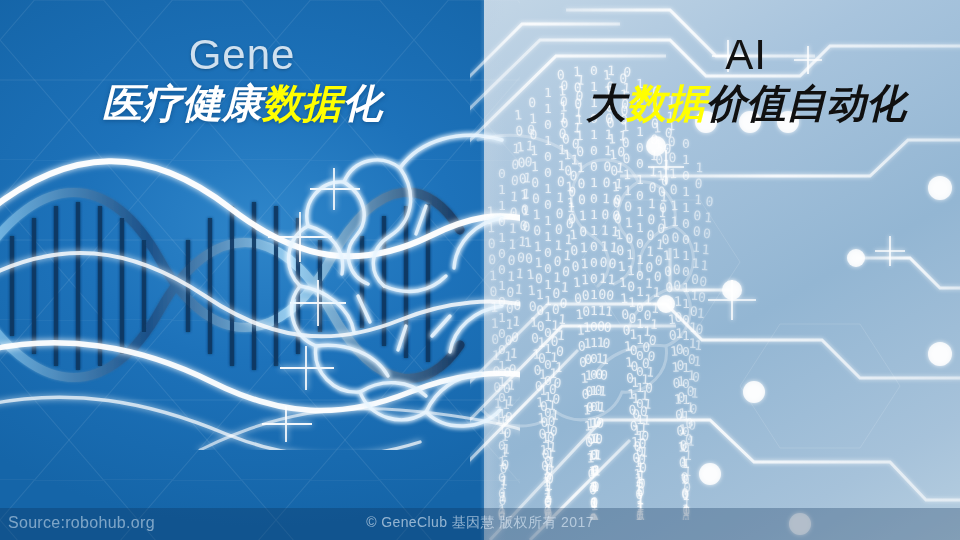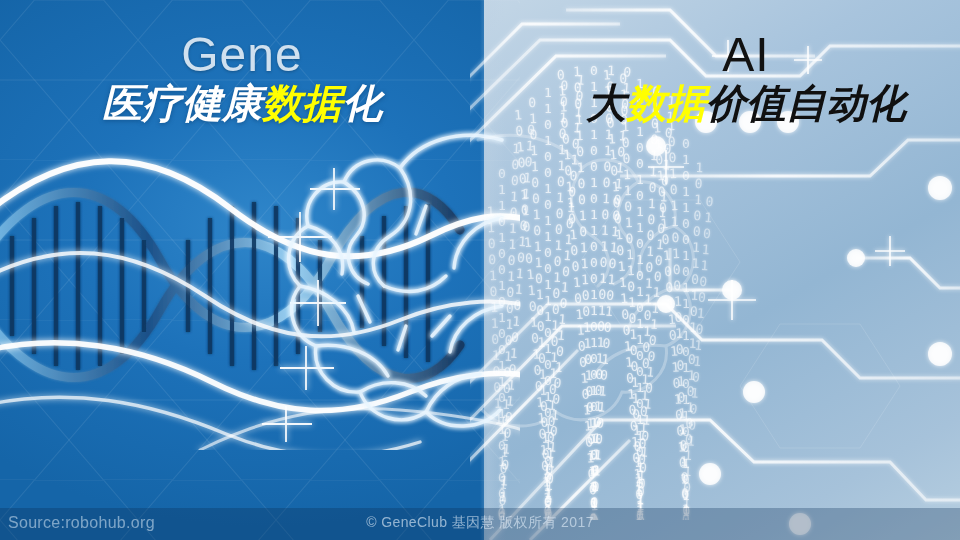--- a/index.html
+++ b/index.html
@@ -41,21 +41,21 @@
   .bincol{position:absolute;color:rgba(255,255,255,.85);
      font-family:"DejaVu Sans Mono","Liberation Mono",monospace;
      font-size:13px;letter-spacing:1px;white-space:nowrap;
      writing-mode:vertical-rl;text-orientation:upright;
      text-shadow:0 0 3px rgba(255,255,255,.6);}
 
   
   .title-block{position:absolute;z-index:40;text-align:center;white-space:nowrap;}
   #left-title{left:0;top:32px;width:484px;}
   #right-title{left:484px;top:32px;width:524px;}
-  .t-en{font-size:48px;line-height:46px;font-weight:400;letter-spacing:1px;}
+  .t-en{font-size:42px;line-height:46px;font-weight:400;letter-spacing:1px;}
   .t-cn{font-size:40px;line-height:50px;font-weight:700;font-style:italic;}
   #gene-en{color:#cfe0ef;text-shadow:0 1px 3px rgba(0,0,0,.25);}
   #gene-cn{color:#ffffff;text-shadow:0 1px 4px rgba(10,60,110,.55);}
   #ai-en{color:#121212;}
   #ai-cn{color:#101010;}
   .hl-y{color:#ffff00;}
 
   
   #footer-bar{position:absolute;left:0;bottom:0;width:960px;height:32px;
      background:rgba(10,45,85,.30);z-index:45;}

